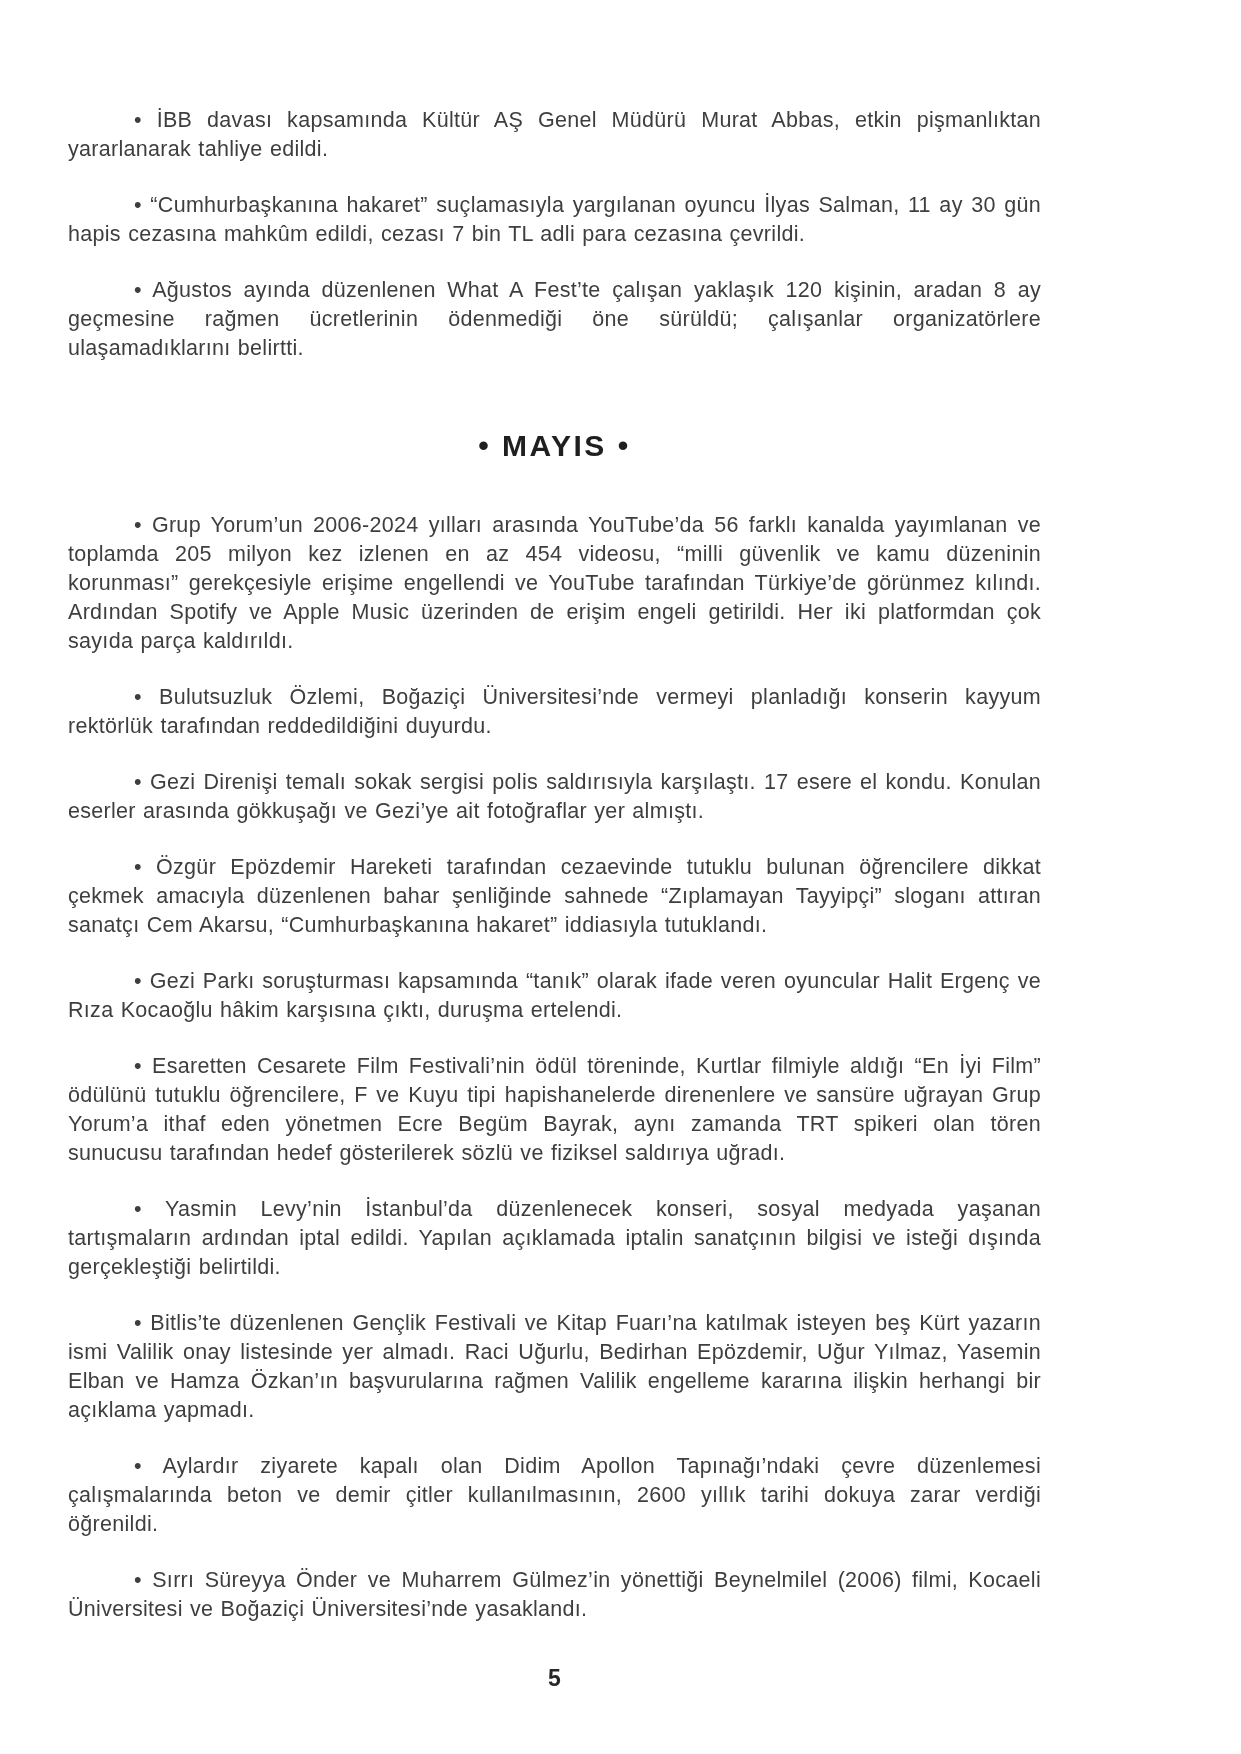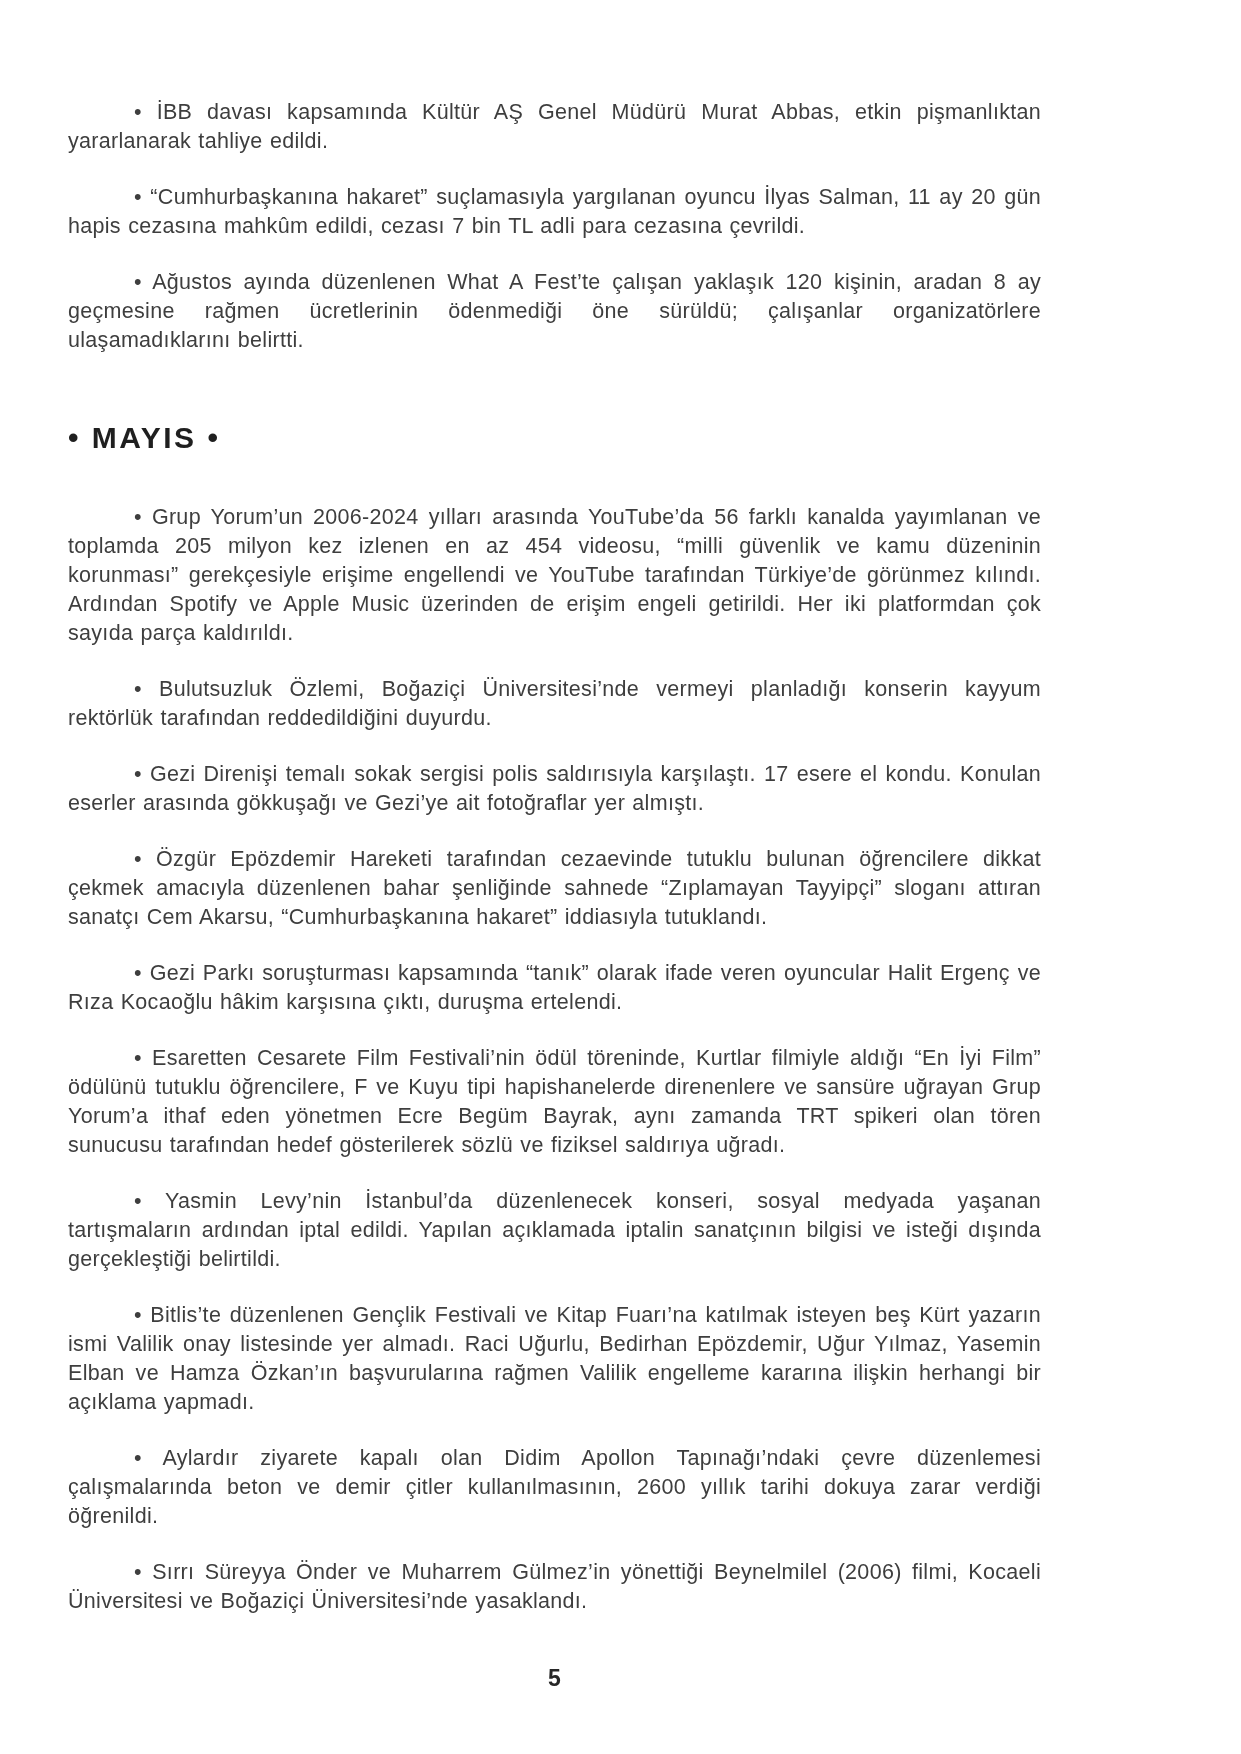--- a/index.html
+++ b/index.html
@@ -20,23 +20,24 @@
   }
   .para {
     font-size: 21.5px;
     line-height: 29px;
     text-align: justify;
     text-indent: 66px;
     letter-spacing: 0.3px;
     word-spacing: 1px;
     margin-bottom: 27px;
     color: #3e3e3e;
+    margin-top: 8px;
   }
   .section-header {
-    text-align: left;
+    text-align: center;
     font-size: 30px;
     font-weight: bold;
     letter-spacing: 2.5px;
     color: #1f1f1f;
     margin: 66px 0 48px 0;
     text-indent: 0;
   }
   .page-number {
     position: absolute;
     bottom: 62px;
@@ -48,21 +49,21 @@
     color: #272727;
   }
 </style>
 </head>
 <body>
 
 <div class="page">
   <div class="content">
 
     <p class="para">• İBB davası kapsamında Kültür AŞ Genel Müdürü Murat Abbas, etkin pişmanlıktan yararlanarak tahliye edildi.</p>
-    <p class="para">• “Cumhurbaşkanına hakaret” suçlamasıyla yargılanan oyuncu İlyas Salman, 11 ay 20 gün hapis cezasına mahkûm edildi, cezası 7 bin TL adli para cezasına çevrildi.</p>
+    <p class="para">• “Cumhurbaşkanına hakaret” suçlamasıyla yargılanan oyuncu İlyas Salman, 11 ay 30 gün hapis cezasına mahkûm edildi, cezası 7 bin TL adli para cezasına çevrildi.</p>
     <p class="para">• Ağustos ayında düzenlenen What A Fest’te çalışan yaklaşık 120 kişinin, aradan 8 ay geçmesine rağmen ücretlerinin ödenmediği öne sürüldü; çalışanlar organizatörlere ulaşamadıklarını belirtti.</p>
 
     <h2 class="section-header">• MAYIS •</h2>
 
     <p class="para">• Grup Yorum’un 2006-2024 yılları arasında YouTube’da 56 farklı kanalda yayımlanan ve toplamda 205 milyon kez izlenen en az 454 videosu, “milli güvenlik ve kamu düzeninin korunması” gerekçesiyle erişime engellendi ve YouTube tarafından Türkiye’de görünmez kılındı. Ardından Spotify ve Apple Music üzerinden de erişim engeli getirildi. Her iki platformdan çok sayıda parça kaldırıldı.</p>
     <p class="para">• Bulutsuzluk Özlemi, Boğaziçi Üniversitesi’nde vermeyi planladığı konserin kayyum rektörlük tarafından reddedildiğini duyurdu.</p>
     <p class="para">• Gezi Direnişi temalı sokak sergisi polis saldırısıyla karşılaştı. 17 esere el kondu. Konulan eserler arasında gökkuşağı ve Gezi’ye ait fotoğraflar yer almıştı.</p>
     <p class="para">• Özgür Epözdemir Hareketi tarafından cezaevinde tutuklu bulunan öğrencilere dikkat çekmek amacıyla düzenlenen bahar şenliğinde sahnede “Zıplamayan Tayyipçi” sloganı attıran sanatçı Cem Akarsu, “Cumhurbaşkanına hakaret” iddiasıyla tutuklandı.</p>
     <p class="para">• Gezi Parkı soruşturması kapsamında “tanık” olarak ifade veren oyuncular Halit Ergenç ve Rıza Kocaoğlu hâkim karşısına çıktı, duruşma ertelendi.</p>
     <p class="para">• Esaretten Cesarete Film Festivali’nin ödül töreninde, Kurtlar filmiyle aldığı “En İyi Film” ödülünü tutuklu öğrencilere, F ve Kuyu tipi hapishanelerde direnenlere ve sansüre uğrayan Grup Yorum’a ithaf eden yönetmen Ecre Begüm Bayrak, aynı zamanda TRT spikeri olan tören sunucusu tarafından hedef gösterilerek sözlü ve fiziksel saldırıya uğradı.</p>

